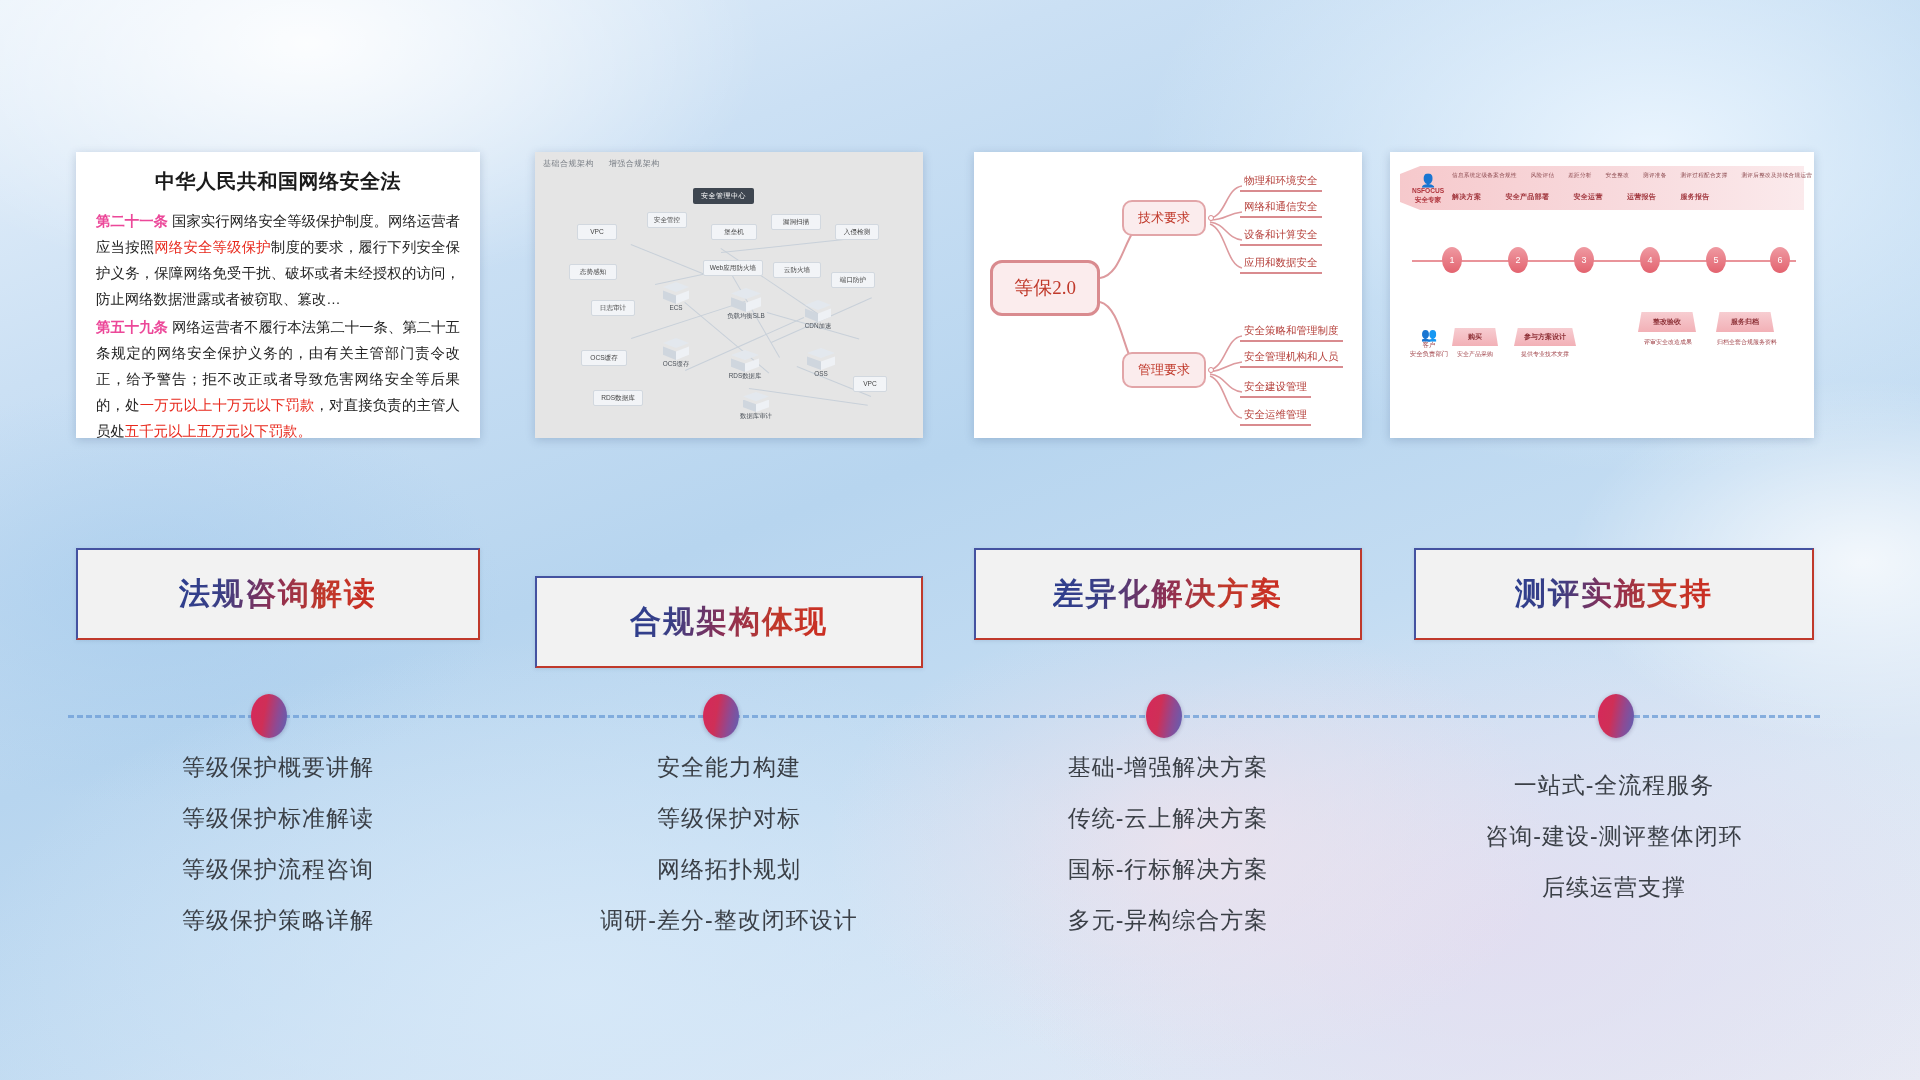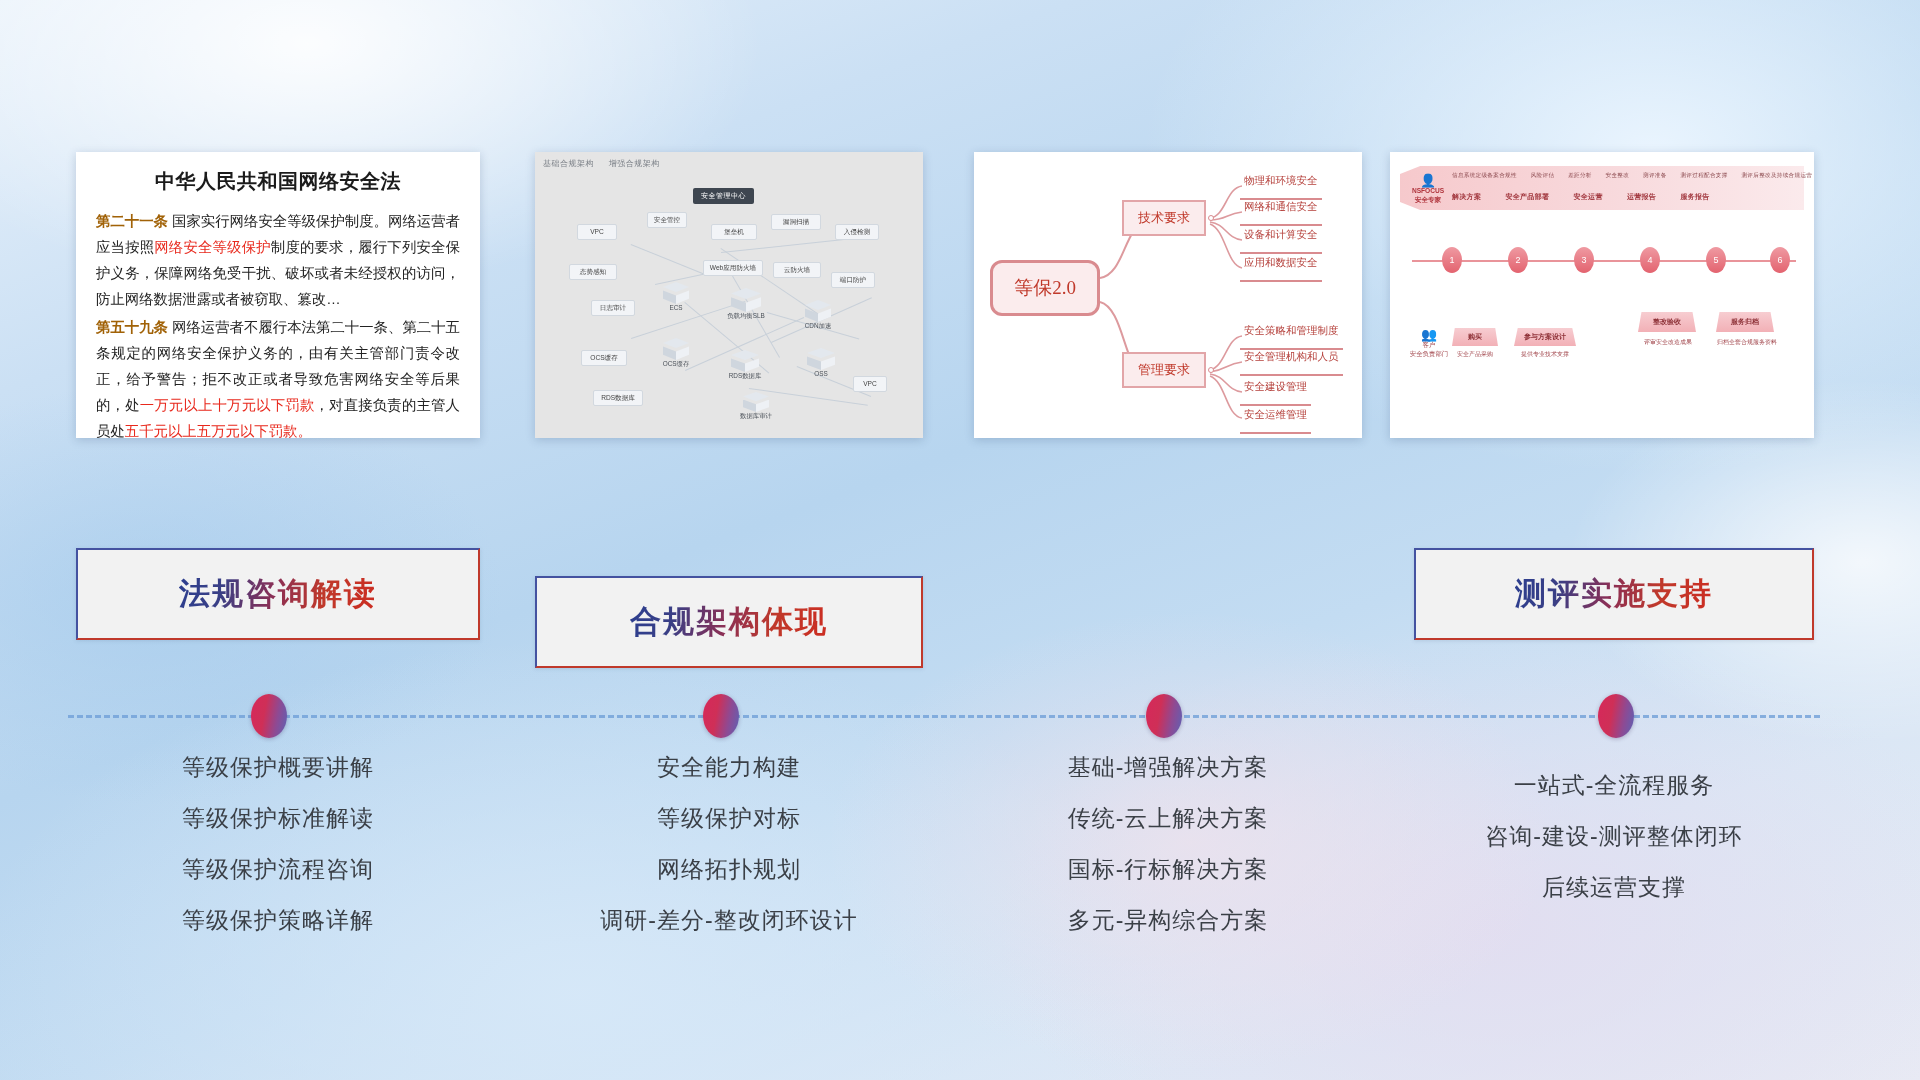--- a/index.html
+++ b/index.html
@@ -59,21 +59,21 @@
   
   .law { padding: 16px 20px 10px 20px; }
   .law-title {
     text-align: center; font-weight: bold; font-size: 20px; color: #1b1b1b;
     letter-spacing: .5px; margin-bottom: 13px;
   }
   .law-p {
     font-size: 14.4px; line-height: 26px; color: #222; text-align: justify;
     margin-bottom: 2px;
   }
-  .law-p b { font-weight: bold; color: #a16207; }
+  .law-p b { font-weight: bold; color: #ec4899; }
   .law-p .hl { color: #e8281c; }
 
   
   .arch { position: relative; width: 100%; height: 100%; background: #e5e5e5; }
   .arch-hdr { position:absolute; top:6px; left:8px; font-size:8px; color:#7a7f86; letter-spacing:.5px;}
   .arch-hdr span { margin-right: 12px; }
   .arch-tag {
     position: absolute; background:#3e4650; color:#fff; font-size:7px;
     padding:3px 8px; border-radius:2px; letter-spacing:.5px;
   }
@@ -96,30 +96,30 @@
   
   .mm { position: relative; width:100%; height:100%; background:#fff; padding:6px; }
   .mm-root {
     position:absolute; left:16px; top:108px; width:110px; height:56px;
     border:3px solid #d98b8f; background:#fbeced; border-radius:12px;
     display:flex; align-items:center; justify-content:center;
     font-size:19px; color:#c0392b; font-family:"Liberation Serif", serif;
   }
   .mm-branch {
     position:absolute; width:84px; height:36px; border:2px solid #e2a5a8;
-    background:#fbeced; border-radius:0;
+    background:#fbeced; border-radius:10px;
     display:flex; align-items:center; justify-content:center;
     font-size:13px; color:#c0392b; font-family:"Liberation Serif", serif;
   }
   .mm-b1 { left:148px; top:48px; }
   .mm-b2 { left:148px; top:200px; }
   .mm-leaf {
     position:absolute; font-size:10.5px; color:#b5403b;
     font-family:"Liberation Serif", serif; white-space:nowrap;
-    border-bottom:2px solid #d98b8f; padding:0 4px 10px 4px;
+    border-bottom:2px solid #d98b8f; padding:0 4px 2px 4px;
   }
   .mm-dot {
     position:absolute; width:6px; height:6px; border:1px solid #d98b8f;
     border-radius:50%; background:#fff;
   }
 
   
   .rm { position:relative; width:100%; height:100%; background:#fff; padding:8px; }
   .rm-band {
     position:absolute; left:10px; top:14px; width:404px; height:44px;
@@ -407,20 +407,23 @@
     </div>
   </div>
 
   <div class="btn-row">
     <div class="cat-btn b1">
       <span>法规咨询解读</span>
     </div>
     <div class="cat-btn b2">
       <span>合规架构体现</span>
     </div>
+    <div class="cat-btn b3">
+      <span>差异化解决方案</span>
+    </div>
     <div class="cat-btn b4">
       <span>测评实施支持</span>
     </div>
   </div>
 
   <div class="timeline">
     <div class="tl-line"></div>
     <div class="tl-dot d1"></div>
     <div class="tl-dot d2"></div>
     <div class="tl-dot d3"></div>

